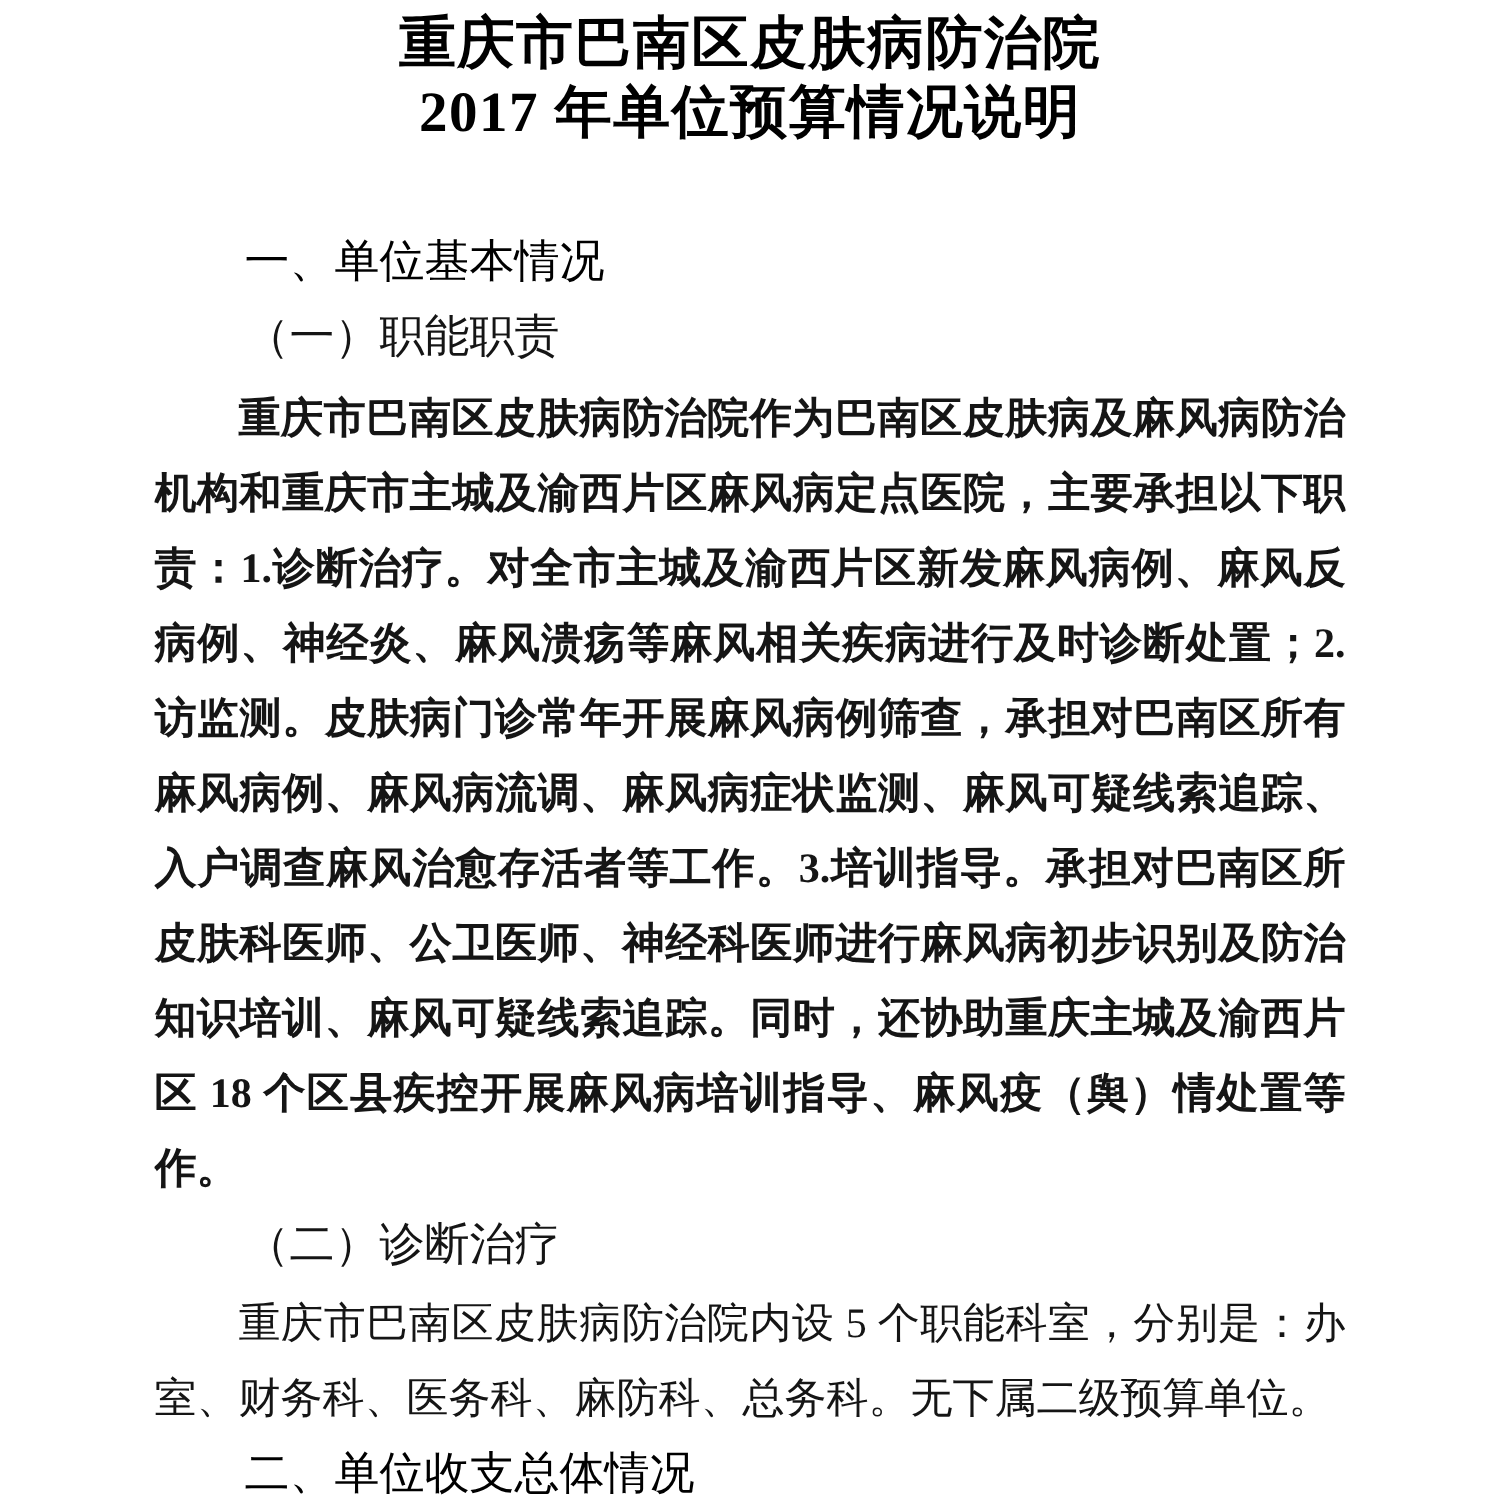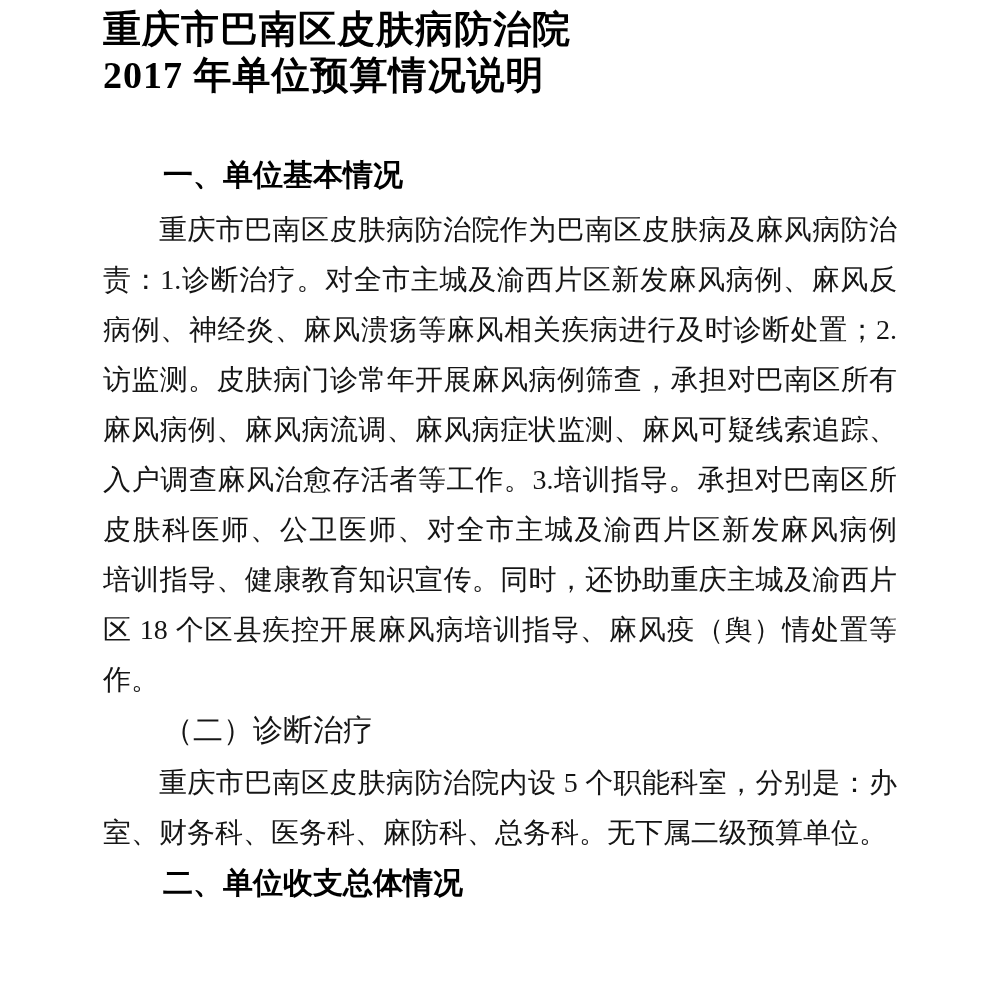--- a/index.html
+++ b/index.html
@@ -16,32 +16,32 @@
   }
   .page {
     width: 1000px;
     height: 1001px;
     box-sizing: border-box;
     padding: 6px 103px 0 103px;
     background: #ffffff;
   }
   
   .doc-title {
-    text-align: left;
+    text-align: center;
     font-family: "Liberation Serif", "DejaVu Serif", serif;
     font-weight: 700;
     font-size: 38px;
     line-height: 46px;
     color: #000000;
     letter-spacing: 1px;
   }
   
   .h-level1 {
     font-family: "Liberation Sans", "DejaVu Sans", sans-serif;
-    font-weight: 700;
+    font-weight: 400;
     font-size: 30px;
     line-height: 50px;
     height: 50px;
     color: #000000;
     text-indent: 2em;
     white-space: nowrap;
   }
   .h1-first { margin-top: 52px; }
   .h1-second { margin-top: 0; }
   
@@ -53,21 +53,21 @@
     height: 50px;
     color: #151515;
     text-indent: 2em;
     white-space: nowrap;
   }
   
   .paragraph {
     font-size: 28px;
     color: #151515;
   }
-  .para-1 { margin-top: 5px; }
+  .para-1 { margin-top: 5px; font-weight: bold; }
   .para-2 { margin-top: 3px; }
   .paragraph .line {
     line-height: 50px;
     height: 50px;
     text-align: justify;
     text-align-last: justify;
     overflow: hidden;
   }
   .paragraph .line.first { text-indent: 2em; }
   .paragraph .line.last { text-align-last: left; }
@@ -77,30 +77,32 @@
 
 <div class="page">
 
   <div class="doc-title">
     <div>重庆市巴南区皮肤病防治院</div>
     <div>2017 年单位预算情况说明</div>
   </div>
 
   <div class="h-level1 h1-first">一、单位基本情况</div>
 
+  <div class="h-level2">（一）职能职责</div>
 
   <div class="paragraph para-1">
       <div class="line first">重庆市巴南区皮肤病防治院作为巴南区皮肤病及麻风病防治</div>
+      <div class="line">机构和重庆市主城及渝西片区麻风病定点医院，主要承担以下职</div>
       <div class="line">责：1.诊断治疗。对全市主城及渝西片区新发麻风病例、麻风反应</div>
       <div class="line">病例、神经炎、麻风溃疡等麻风相关疾病进行及时诊断处置；2.随</div>
       <div class="line">访监测。皮肤病门诊常年开展麻风病例筛查，承担对巴南区所有</div>
       <div class="line">麻风病例、麻风病流调、麻风病症状监测、麻风可疑线索追踪、</div>
       <div class="line">入户调查麻风治愈存活者等工作。3.培训指导。承担对巴南区所有</div>
-      <div class="line">皮肤科医师、公卫医师、对全市主城及渝西片区新发麻风病例</div>
-      <div class="line">培训指导、健康教育知识宣传。同时，还协助重庆主城及渝西片</div>
+      <div class="line">皮肤科医师、公卫医师、神经科医师进行麻风病初步识别及防治</div>
+      <div class="line">知识培训、麻风可疑线索追踪。同时，还协助重庆主城及渝西片</div>
       <div class="line">区 18 个区县疾控开展麻风病培训指导、麻风疫（舆）情处置等工</div>
       <div class="line last">作。</div>
     </div>
 
   <div class="h-level2">（二）诊断治疗</div>
 
   <div class="paragraph para-2">
       <div class="line first">重庆市巴南区皮肤病防治院内设 5 个职能科室，分别是：办公</div>
       <div class="line last">室、财务科、医务科、麻防科、总务科。无下属二级预算单位。</div>
     </div>

